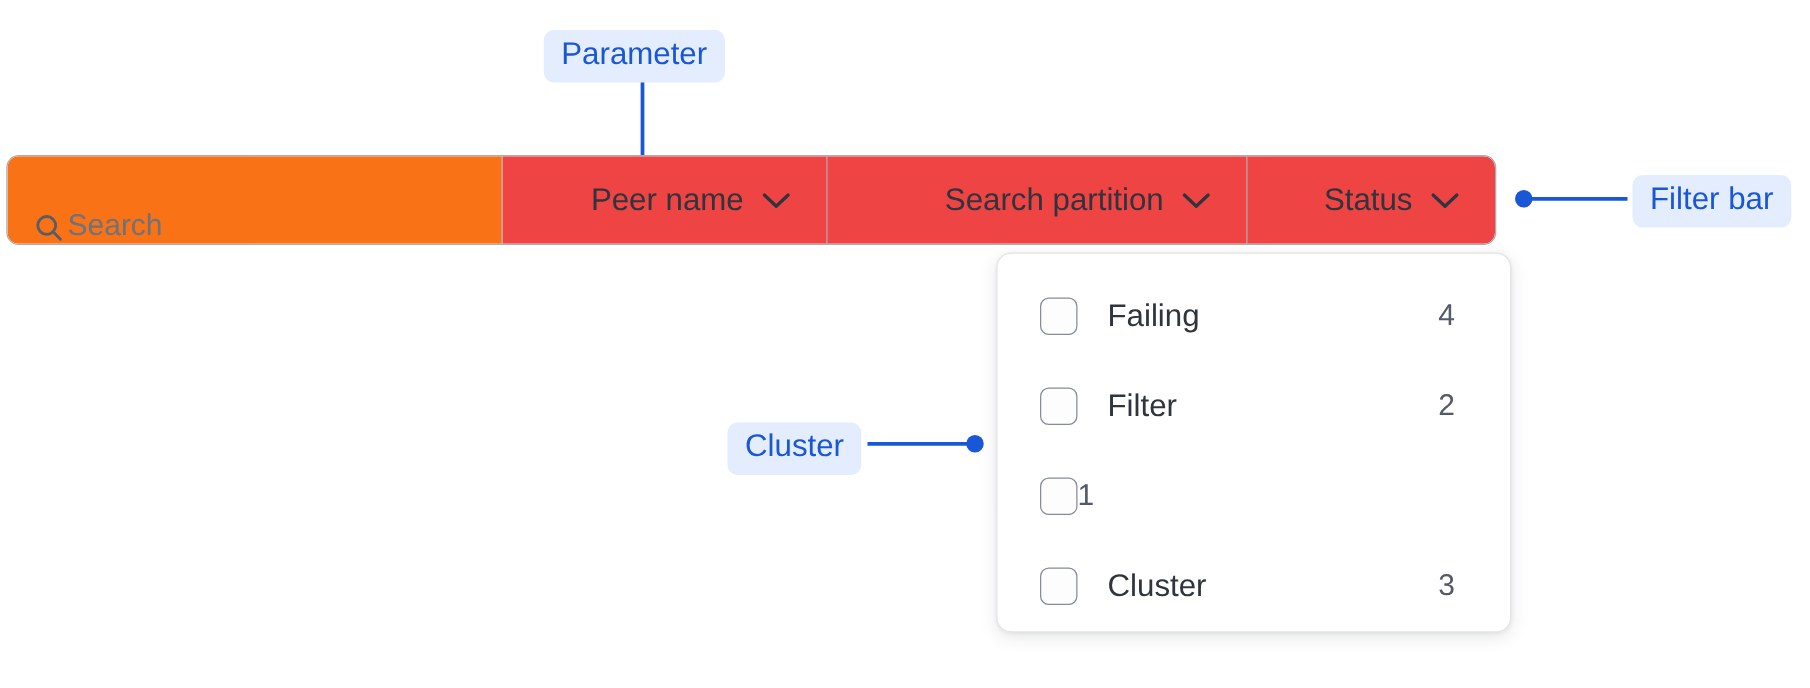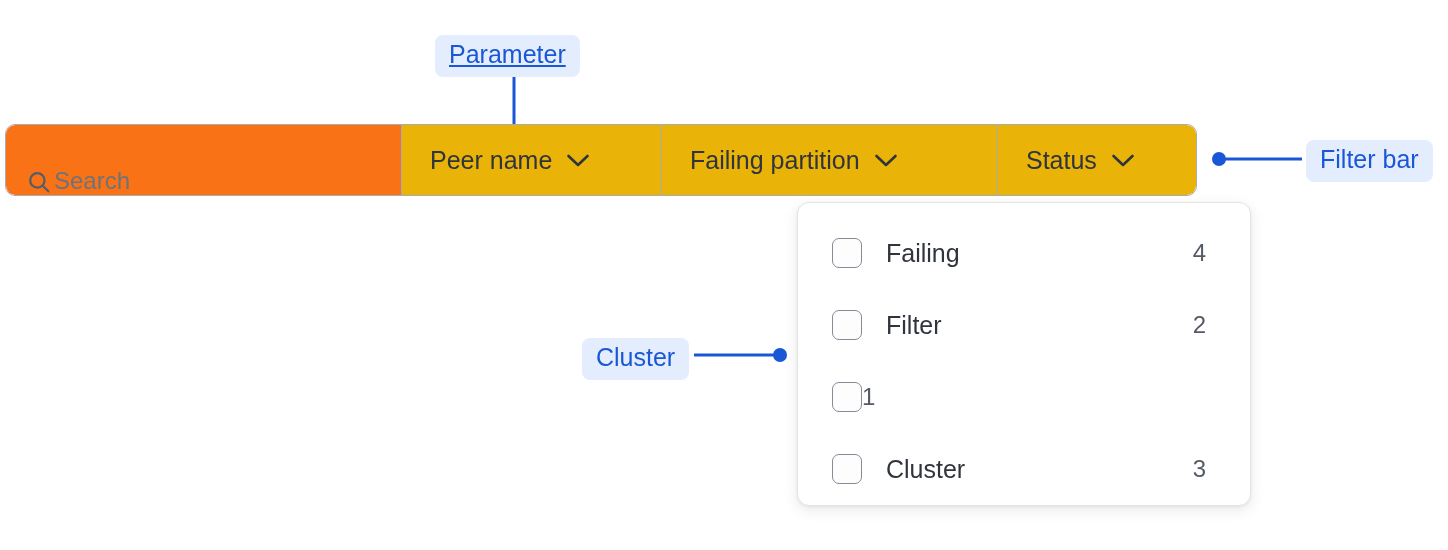--- a/index.html
+++ b/index.html
@@ -61,25 +61,25 @@
     width: 300px;
     padding: 0;
   }
   .search-input::placeholder {
     color: #6d727c;
     opacity: 1;
   }
 
   .filter-cell {
     box-sizing: border-box;
-    background: #eab308;
+    background: #ef4444;
     border-right: 1.5px solid #a8acb3;
     display: flex;
     align-items: center;
-    justify-content: flex-start;
+    justify-content: flex-end;
     gap: 14px;
     padding: 0 28px;
     cursor: pointer;
   }
   .filter-cell:last-child {
     border-right: none;
     border-radius: 0 9px 9px 0;
   }
   .filter-cell .label {
     font-size: 25px;
@@ -96,21 +96,21 @@
 
   .cell-peer      { width: 260px; flex: 0 0 260px; }
   .cell-partition { width: 336px; flex: 0 0 336px; }
   .cell-status    { width: 198px; flex: 0 0 198px; }
 
   
   .dropdown-panel {
     position: absolute;
     left: 797px;
     top: 202px;
-    width: 454px;
+    width: 412px;
     height: 304px;
     box-sizing: border-box;
     background: #ffffff;
     border: 1px solid #e2e4e8;
     border-radius: 12px;
     box-shadow: 0 4px 14px rgba(30,35,45,0.10), 0 1px 3px rgba(30,35,45,0.06);
     padding: 14px 0;
   }
   .dd-row {
     height: 72px;
@@ -145,21 +145,21 @@
   .anno-chip {
     position: absolute;
     background: #e4edfd;
     color: #1a57d6;
     font-size: 25px;
     border-radius: 8px;
     padding: 6px 14px 8px 14px;
     white-space: nowrap;
     line-height: 1.1;
   }
-  .chip-parameter { left: 435px; top: 35px; text-decoration: underline; }
+  .chip-parameter { left: 435px; top: 24px; }
   .chip-values    { left: 582px; top: 338px; }
   .chip-filterbar { left: 1306px; top: 140px; }
 
   .anno-svg {
     position: absolute;
     left: 0;
     top: 0;
     width: 1448px;
     height: 550px;
     pointer-events: none;
@@ -192,21 +192,21 @@
   </div>
 
   <div class="filter-cell cell-peer">
     <span class="label">Peer name</span>
     <svg class="chev" viewBox="0 0 24 15" fill="none">
       <path d="M2.5 3 L12 12 L21.5 3" stroke="currentColor" stroke-width="2.6" stroke-linecap="round" stroke-linejoin="round"></path>
     </svg>
   </div>
 
   <div class="filter-cell cell-partition">
-    <span class="label">Failing partition</span>
+    <span class="label">Search partition</span>
     <svg class="chev" viewBox="0 0 24 15" fill="none">
       <path d="M2.5 3 L12 12 L21.5 3" stroke="currentColor" stroke-width="2.6" stroke-linecap="round" stroke-linejoin="round"></path>
     </svg>
   </div>
 
   <div class="filter-cell cell-status">
     <span class="label">Status</span>
     <svg class="chev" viewBox="0 0 24 15" fill="none">
       <path d="M2.5 3 L12 12 L21.5 3" stroke="currentColor" stroke-width="2.6" stroke-linecap="round" stroke-linejoin="round"></path>
     </svg>

